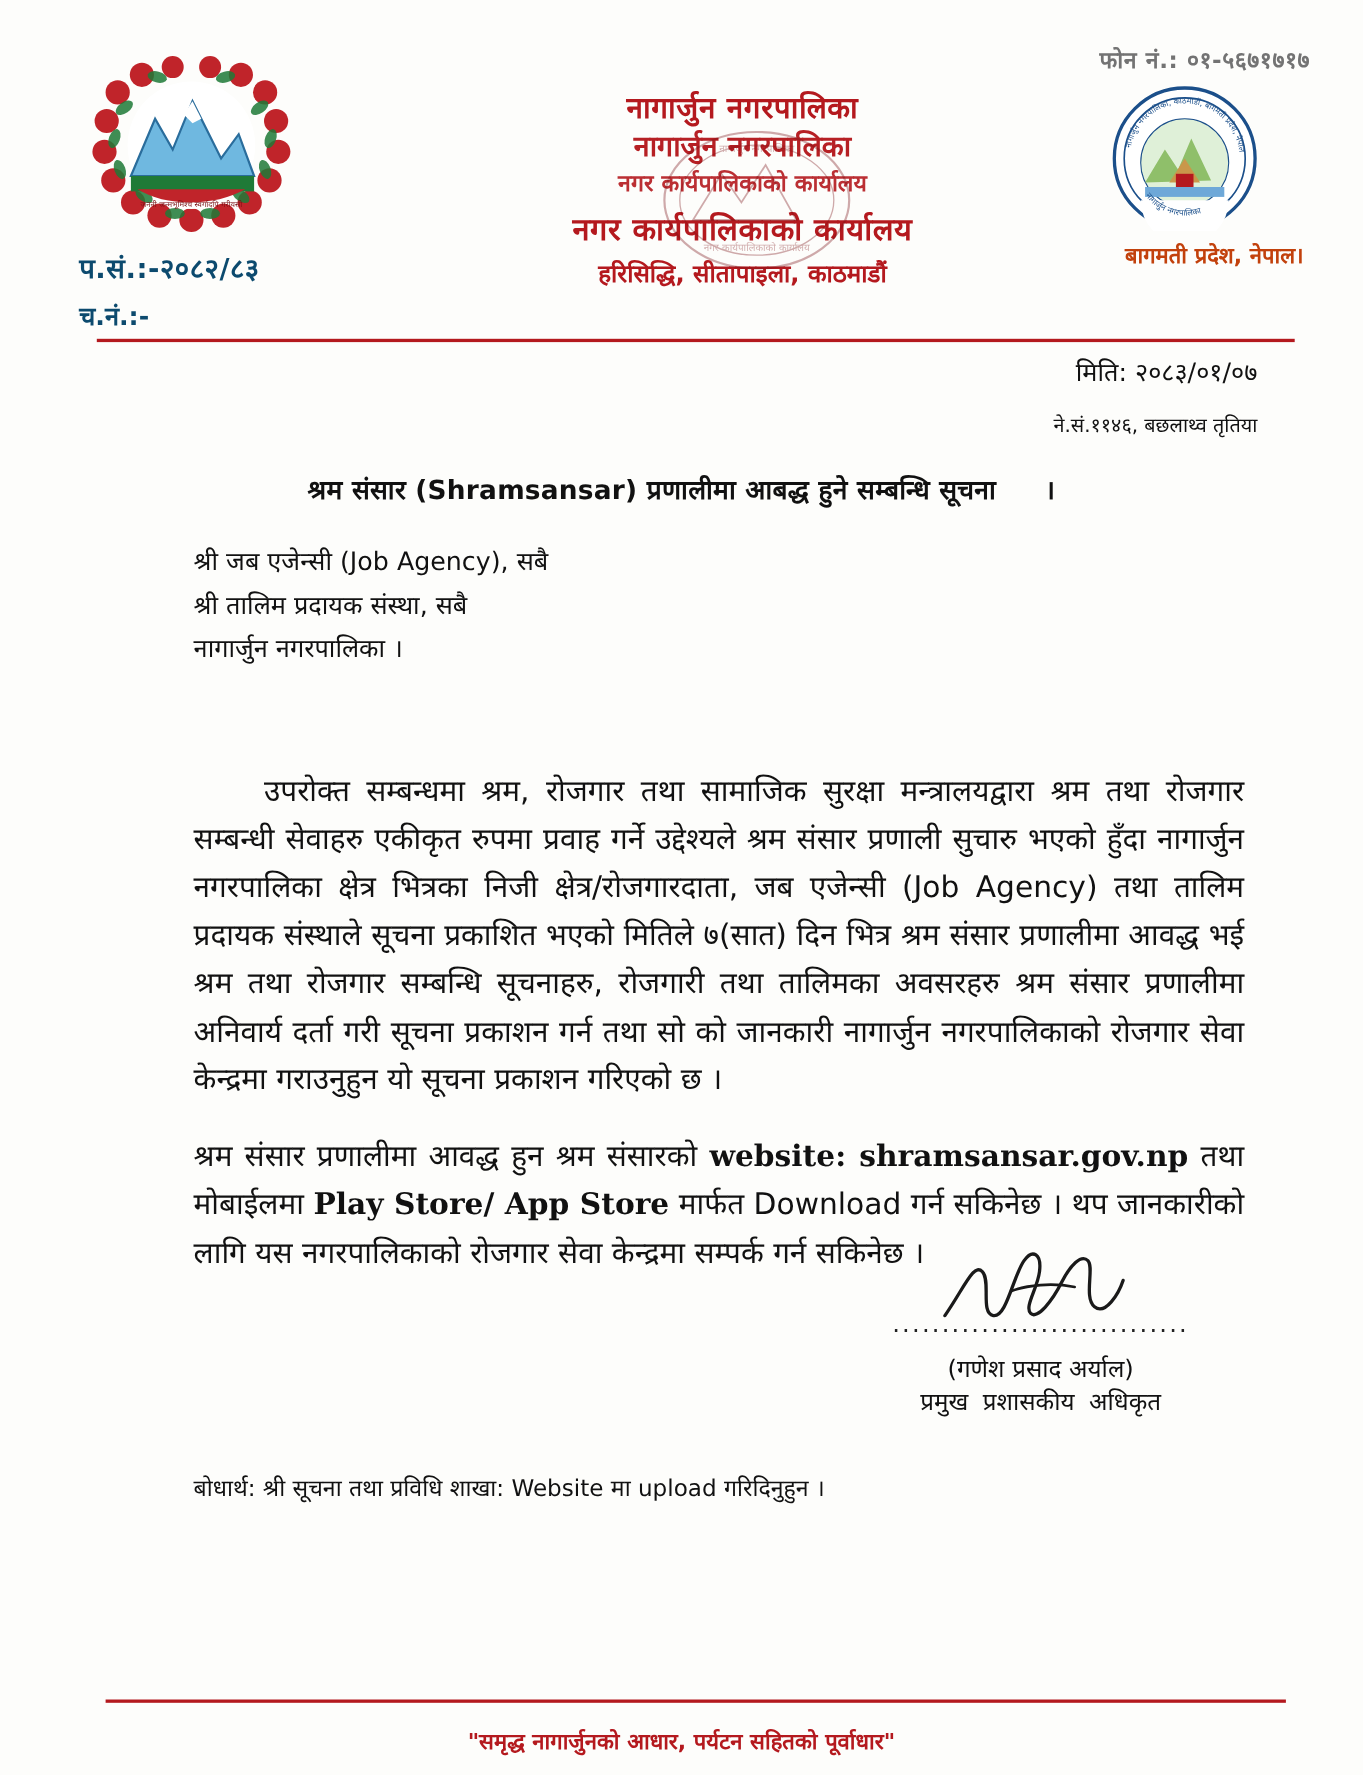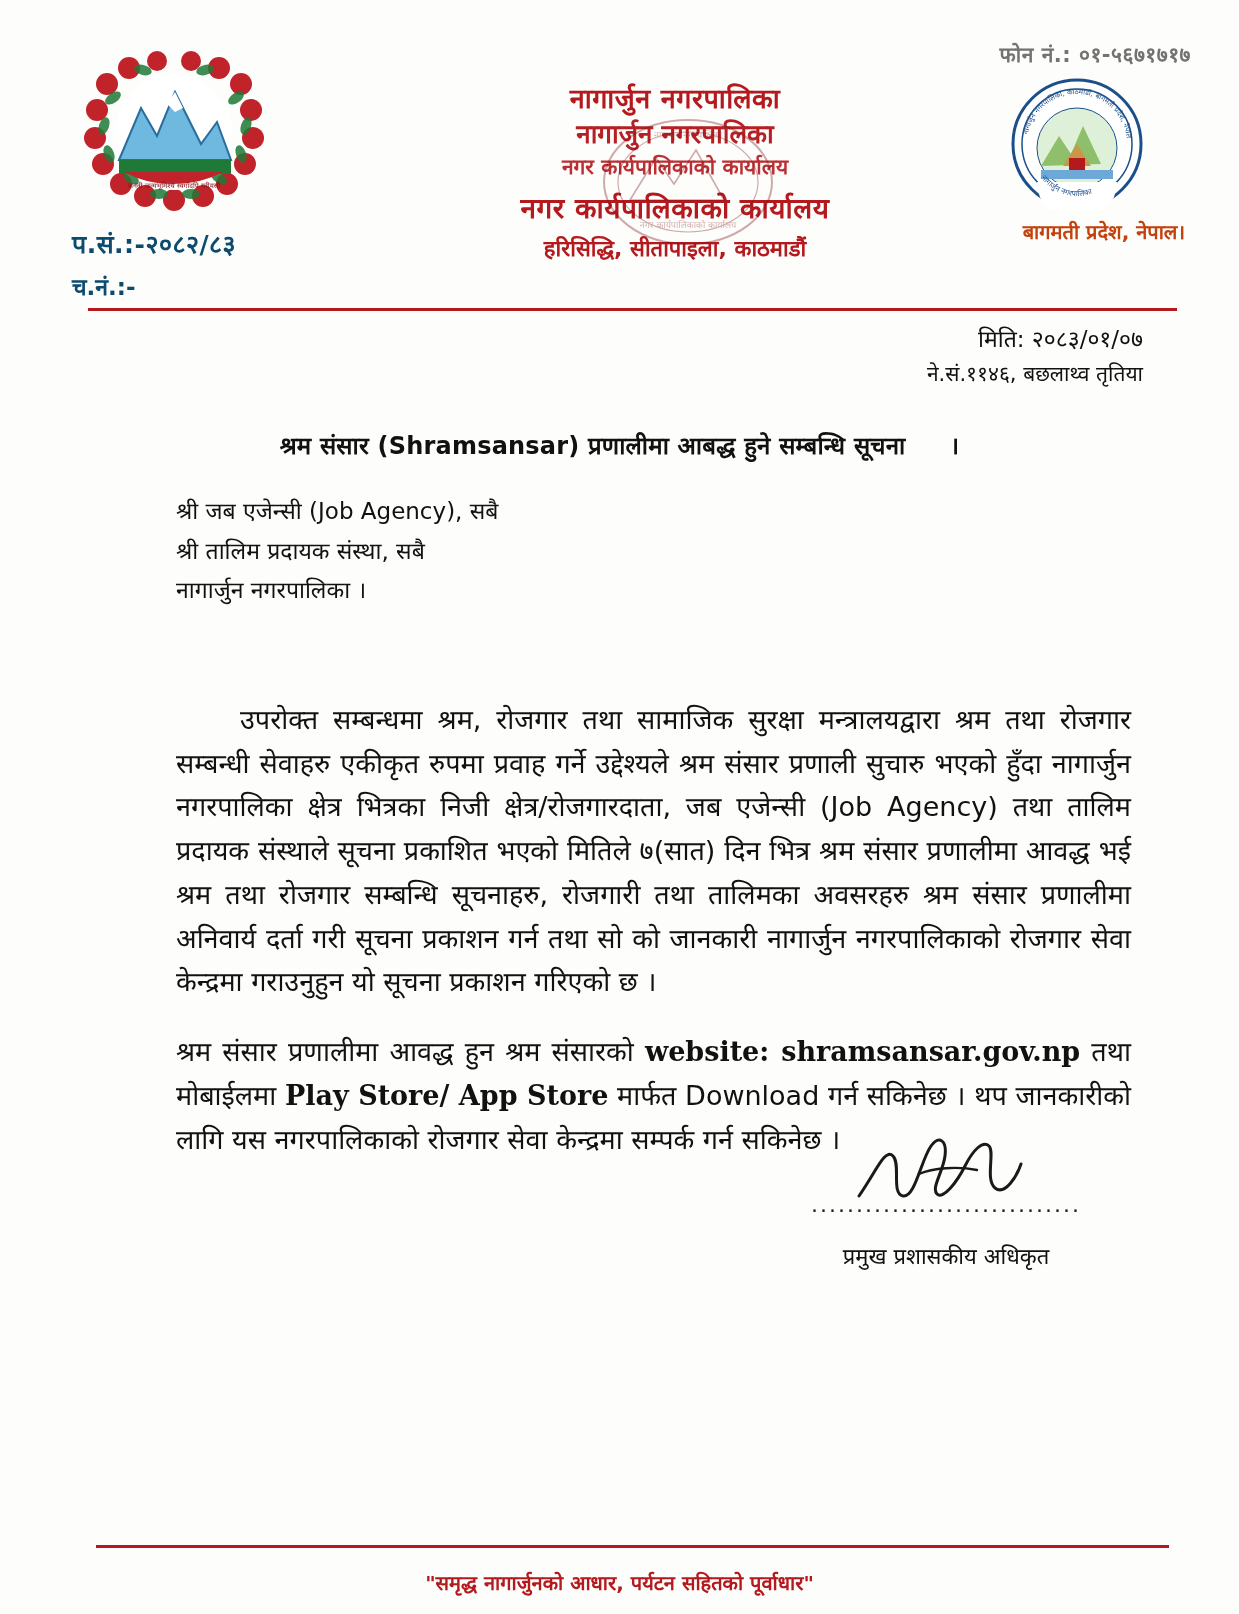--- a/index.html
+++ b/index.html
@@ -144,21 +144,21 @@
 
   
   .dates {
     position: absolute;
     right: 96px;
     top: 322px;
     text-align: right;
     line-height: 1.55;
   }
   .dates .d1 { font-size: 23px; }
-  .dates .d2 { font-size: 21px; }
+  .dates .d2 { font-size: 18px; margin-top: 16px; }
 
   
   .subject {
     position: absolute;
     left: 0;
     right: 0;
     top: 428px;
     text-align: center;
     font-size: 24px;
     font-weight: bold;
@@ -214,21 +214,22 @@
     color: #222;
     line-height: 1;
     margin-top: -12px;
   }
   .sig-name {
     font-size: 22px;
     margin-top: 12px;
   }
   .sig-title {
     font-size: 22px;
-    margin-top: 24px;
+    margin-top: 0;
+    font-family: Liberation Mono, monospace;
   }
 
   
   .cc-line {
     position: absolute;
     left: 176px;
     top: 1338px;
     font-size: 21px;
   }
 
@@ -378,19 +379,21 @@
   </div>
 
   <div class="signature">
     <div class="sig-mark">
       <svg width="330" height="76" viewBox="0 0 330 76">
         <path d="M78 66 C96 40 104 18 112 26 C120 34 110 64 122 66 C134 68 140 30 150 16 C158 5 166 10 164 26 C162 42 150 58 156 64 C162 70 176 52 184 36 C192 20 202 10 208 16 C214 22 204 50 214 58 C224 66 236 46 240 34" fill="none" stroke="#1a1a1a" stroke-width="3" stroke-linecap="round"></path>
         <path d="M138 44 C152 38 176 36 196 40" fill="none" stroke="#1a1a1a" stroke-width="2.4" stroke-linecap="round"></path>
       </svg>
     </div>
     <div class="sig-dots">..............................</div>
+    <div class="sig-name">(गणेश प्रसाद अर्याल)</div>
     <div class="sig-title">प्रमुख प्रशासकीय अधिकृत</div>
   </div>
 
+  <div class="cc-line">बोधार्थ: श्री सूचना तथा प्रविधि शाखा: Website मा upload गरिदिनुहुन ।</div>
 
   <div class="footer-rule"></div>
   <div class="footer-text">"समृद्ध नागार्जुनको आधार, पर्यटन सहितको पूर्वाधार"</div>
 </div>
 
 </body></html>

